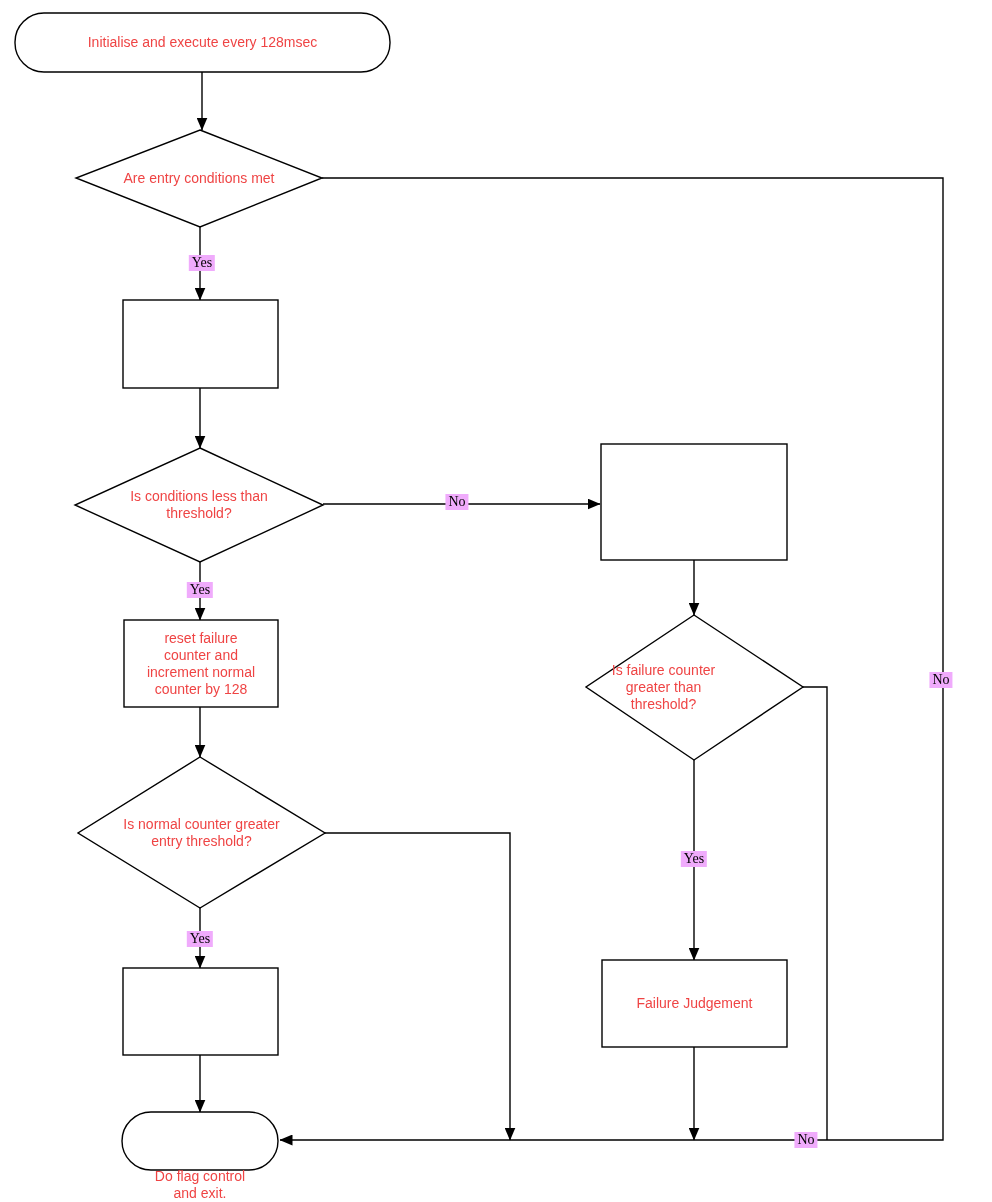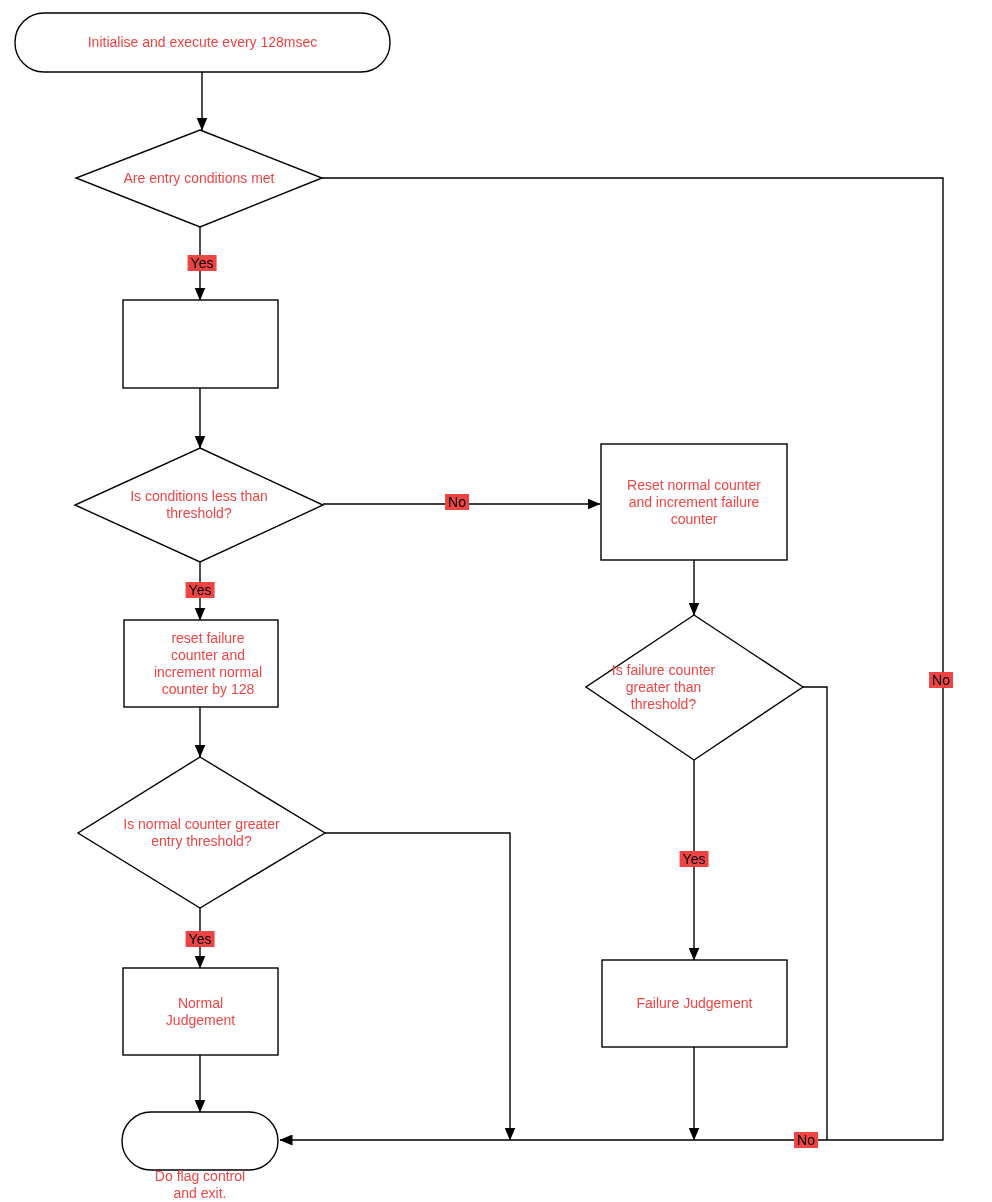--- a/index.html
+++ b/index.html
@@ -38,26 +38,27 @@
     justify-content: center;
     text-align: center;
     white-space: pre-line;
     font-size: 14px;
     line-height: 17px;
     color: #ef4444;
   }
   .edge-label {
     position: absolute;
     transform: translate(-50%, -50%);
-    background: #ef4444;
+    background: #f0abfc;
     padding: 0 3px;
     font-size: 14px;
     line-height: 16px;
     color: #000000;
     white-space: nowrap;
+    font-family: Liberation Serif, serif;
   }
 </style>
 </head>
 <body>
 
 <div class="canvas">
 
   <svg width="992" height="1202" viewBox="0 0 992 1202">
     <defs>
       <marker id="arrow" viewBox="0 0 13 11" refX="12.5" refY="5.5" markerWidth="13" markerHeight="11" orient="auto" markerUnits="userSpaceOnUse">
@@ -90,31 +91,26 @@
     <rect class="shape" x="601" y="444" width="186" height="116"></rect>
     <polygon class="shape" points="694,615 803,687 694,760 586,687"></polygon>
     <rect class="shape" x="602" y="960" width="185" height="87"></rect>
     <rect class="shape" x="122" y="1112" width="156" height="58" rx="29" ry="29"></rect>
   </svg>
 
   <div class="node-label" style="left:15px; top:13px; width:375px; height:59px;">Initialise and execute every 128msec</div>
   <div class="node-label" style="left:76px; top:130px; width:246px; height:97px;">Are entry conditions met</div>
   <div class="node-label" style="left:75px; top:448px; width:248px; height:114px;">Is conditions less than
 threshold?</div>
-  <div class="node-label" style="left:124px; top:620px; width:154px; height:87px;margin-left:7px;">reset failure
+  <div class="node-label" style="left:124px; top:620px; width:154px; height:87px;">reset failure
 counter and
 increment normal
 counter by 128</div>
   <div class="node-label" style="left:78px; top:757px; width:247px; height:151px;">Is normal counter greater
 entry threshold?</div>
-  <div class="node-label" style="left:123px; top:968px; width:155px; height:87px;">Normal
-Judgement</div>
-  <div class="node-label" style="left:601px; top:444px; width:186px; height:116px;">Reset normal counter
-and increment failure
-counter</div>
   <div class="node-label" style="left:555px; top:615px; width:217px; height:145px;">Is failure counter
 greater than
 threshold?</div>
   <div class="node-label" style="left:602px; top:960px; width:185px; height:87px;">Failure Judgement</div>
   <div class="node-label" style="left:122px; top:1112px; width:156px; height:58px;margin-top:44px;">Do flag control
 and exit.</div>
 
   <div class="edge-label" style="left:202px; top:263px;">Yes</div>
   <div class="edge-label" style="left:200px; top:590px;">Yes</div>
   <div class="edge-label" style="left:200px; top:939px;">Yes</div>

